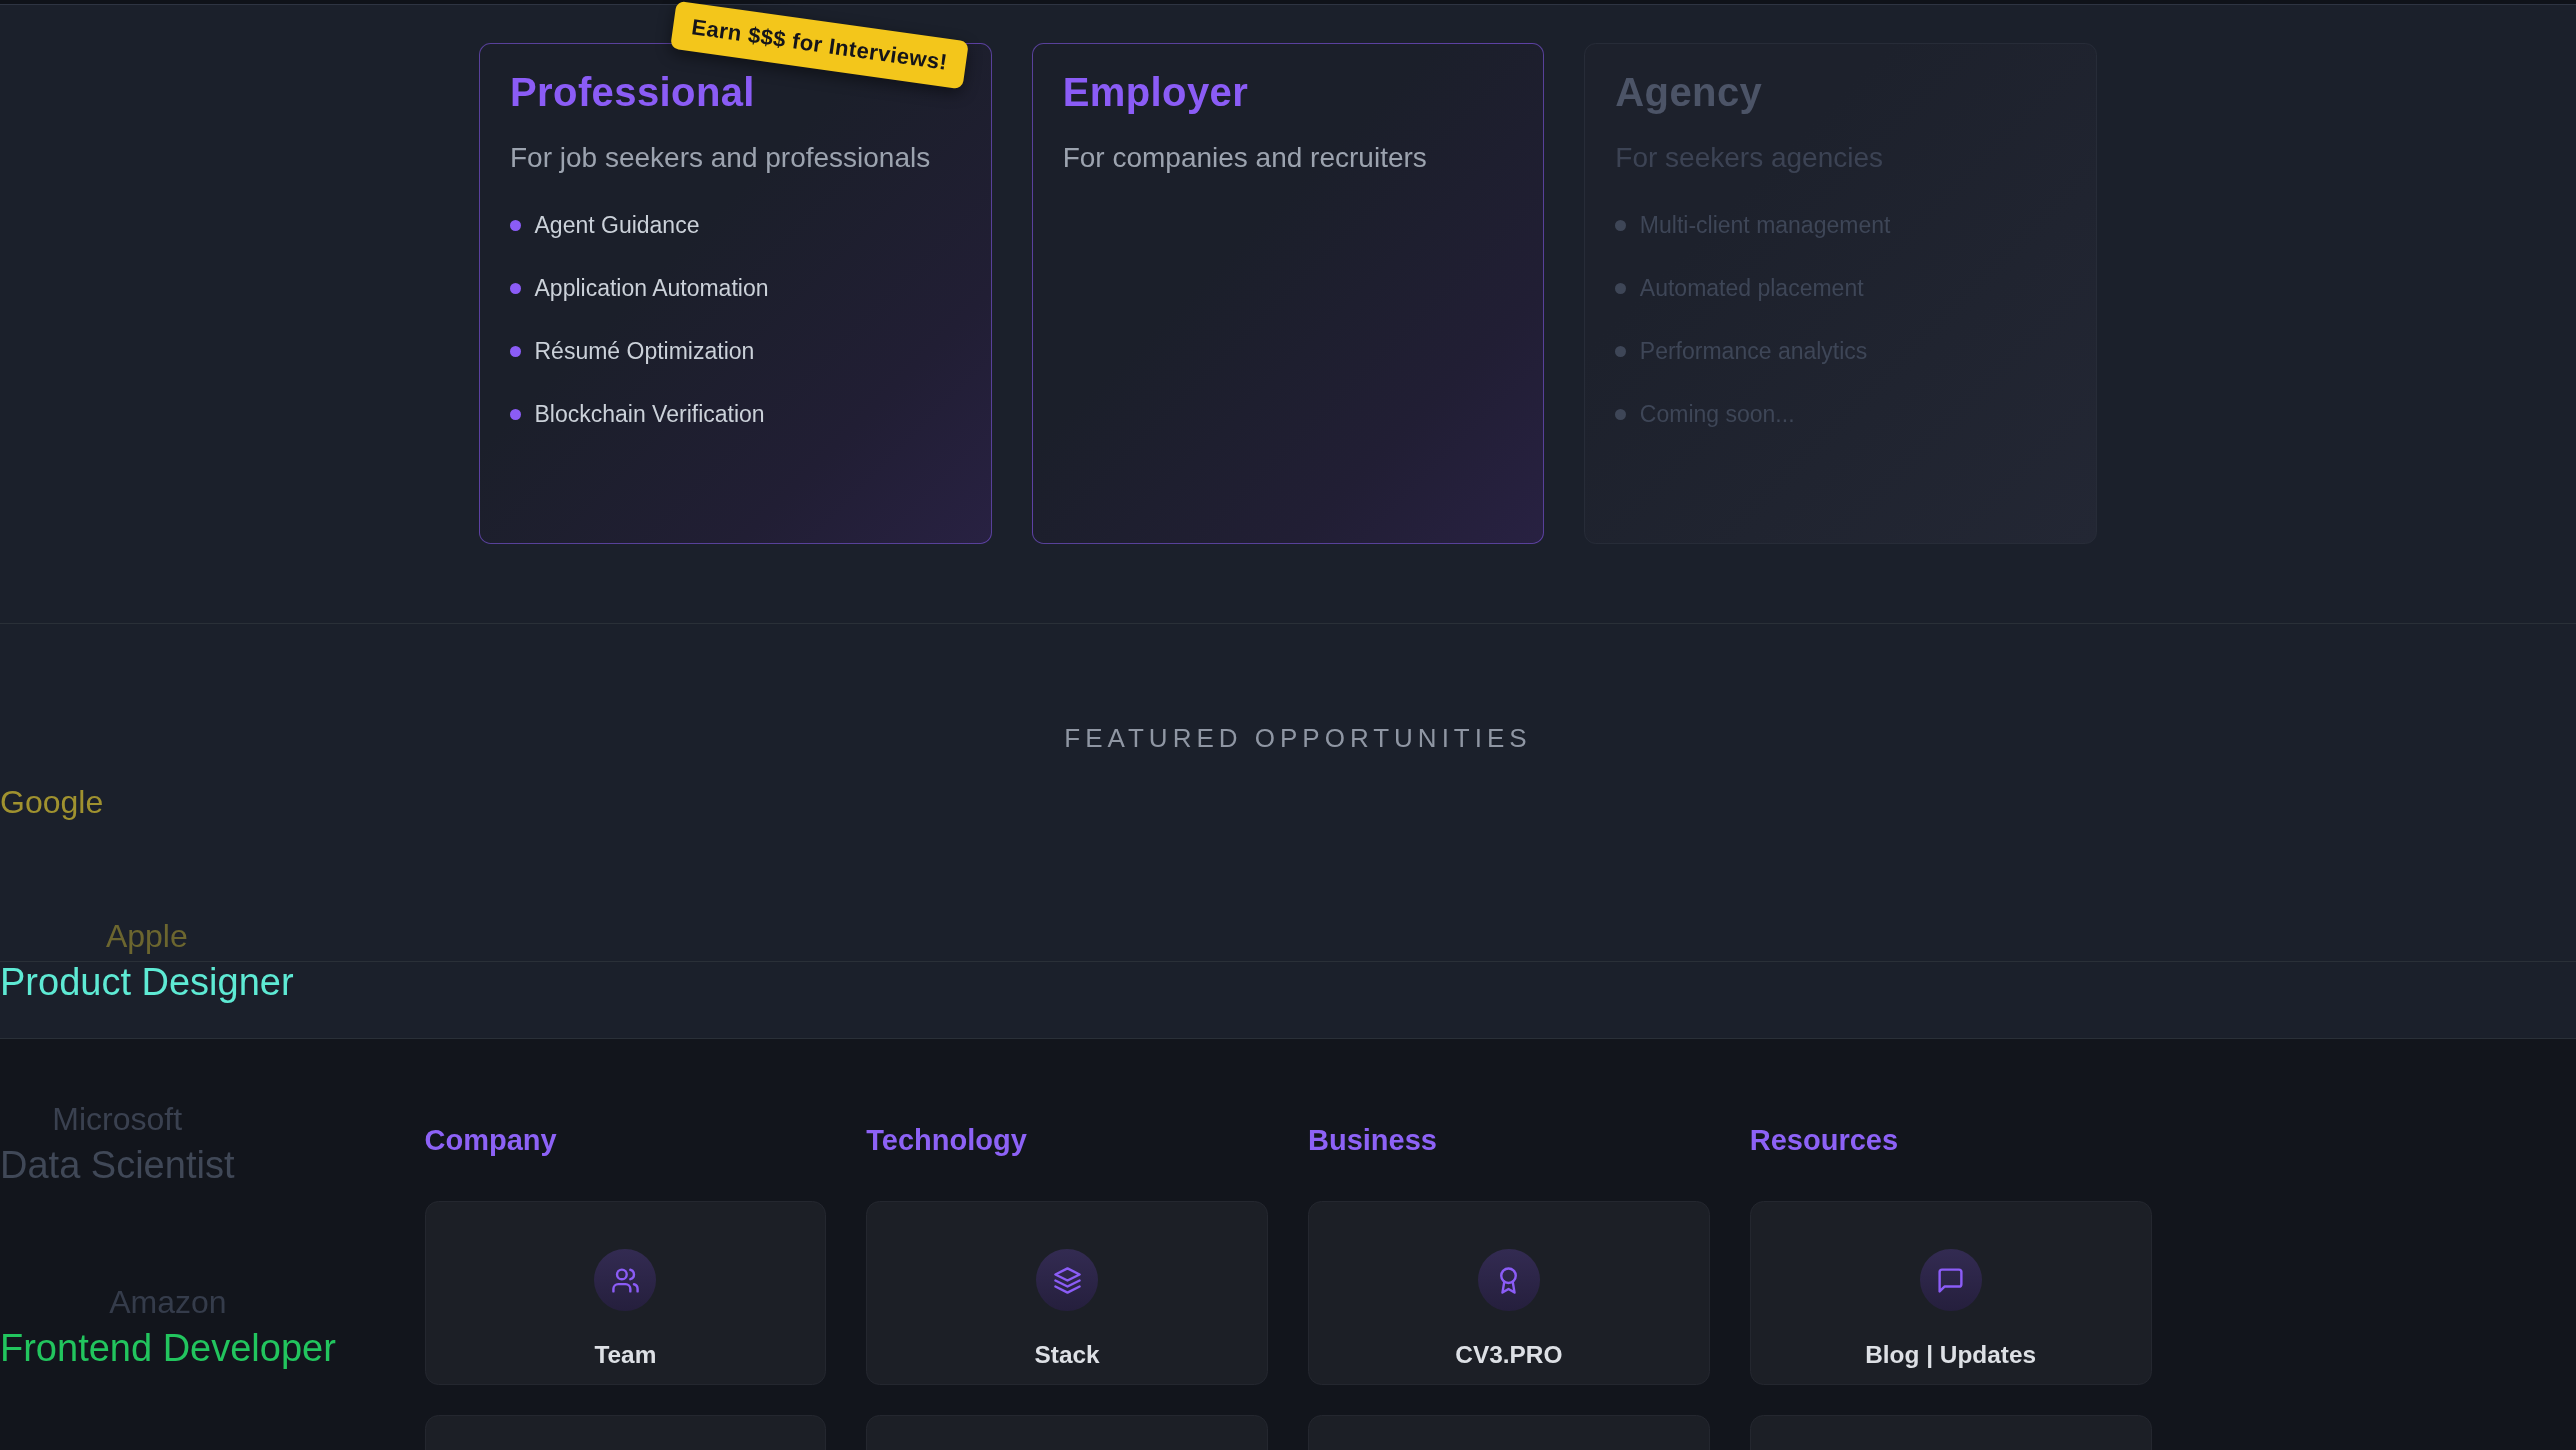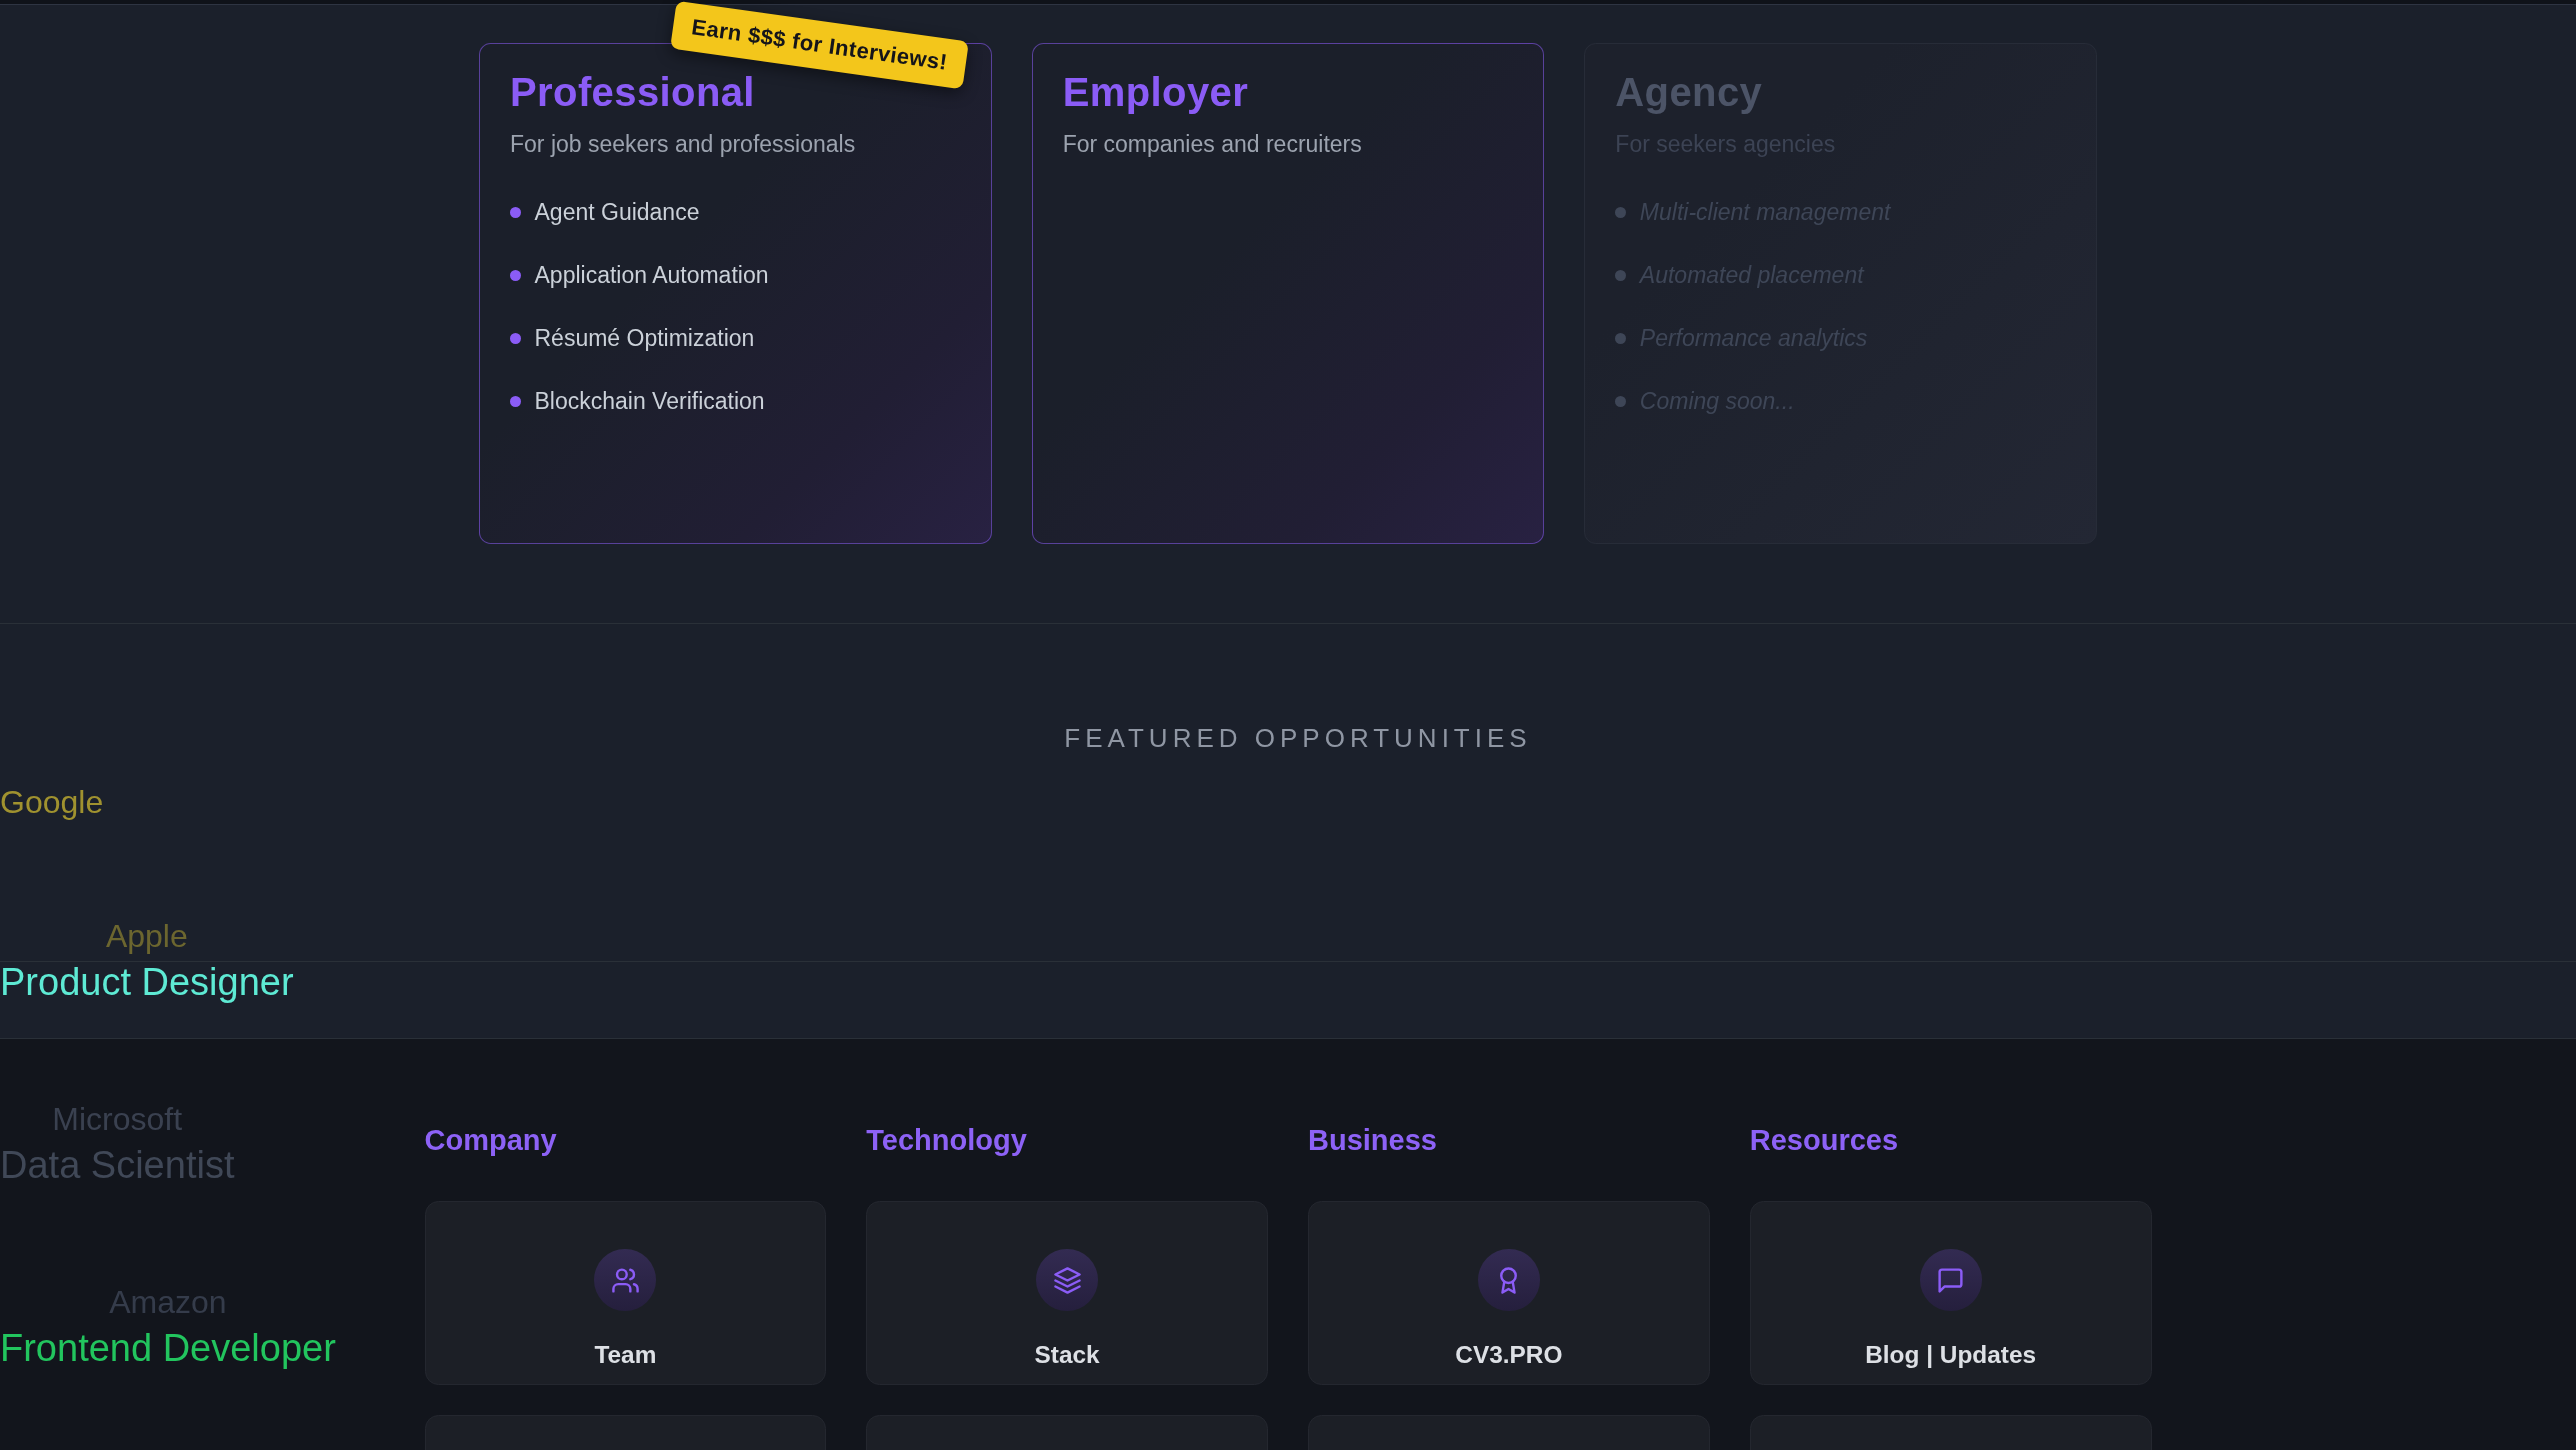--- a/index.html
+++ b/index.html
@@ -27,28 +27,28 @@
     padding:25px 30px;
   }
   .plan-card.dimmed{
     border:0.8px solid #272c38;
     background:linear-gradient(135deg,#1d212c 30%,#232734 100%);
   }
   .plan-title{
     margin:0;color:#8b5cf6;font-size:40px;font-weight:700;line-height:47px;letter-spacing:0.4px;
   }
   .dimmed .plan-title{color:#4c5467;}
-  .plan-desc{margin:14px 0 0 0;color:#9ca3af;font-size:23px;line-height:29px;}
+  .plan-desc{margin:27px 0 0 0;color:#9ca3af;font-size:28px;line-height:29px;}
   .dimmed .plan-desc{color:#3c4354;}
   .plan-features{list-style:none;margin:39px 0 0 0;padding:0;}
   .plan-features li{
     display:flex;align-items:center;
     margin-bottom:34px;color:#cbd1d9;font-size:23px;line-height:29px;
   }
-  .dimmed .plan-features li{color:#3e4657;font-style:italic;}
+  .dimmed .plan-features li{color:#3e4657;}
   .dot{width:11px;height:11px;border-radius:50%;background:#8b5cf6;margin-right:13.5px;flex:0 0 auto;}
   .dimmed .dot{background:#3e4657;}
   .earn-badge{
     position:absolute;top:-23.6px;right:23.6px;
     transform:rotate(8deg);
     background:#f3c61b;color:#15151a;
     font-size:22px;font-weight:800;letter-spacing:0.4px;
     padding:11px 18.5px;border-radius:8.4px;
     box-shadow:0 5px 15px rgba(0,0,0,.45);
     white-space:nowrap;

